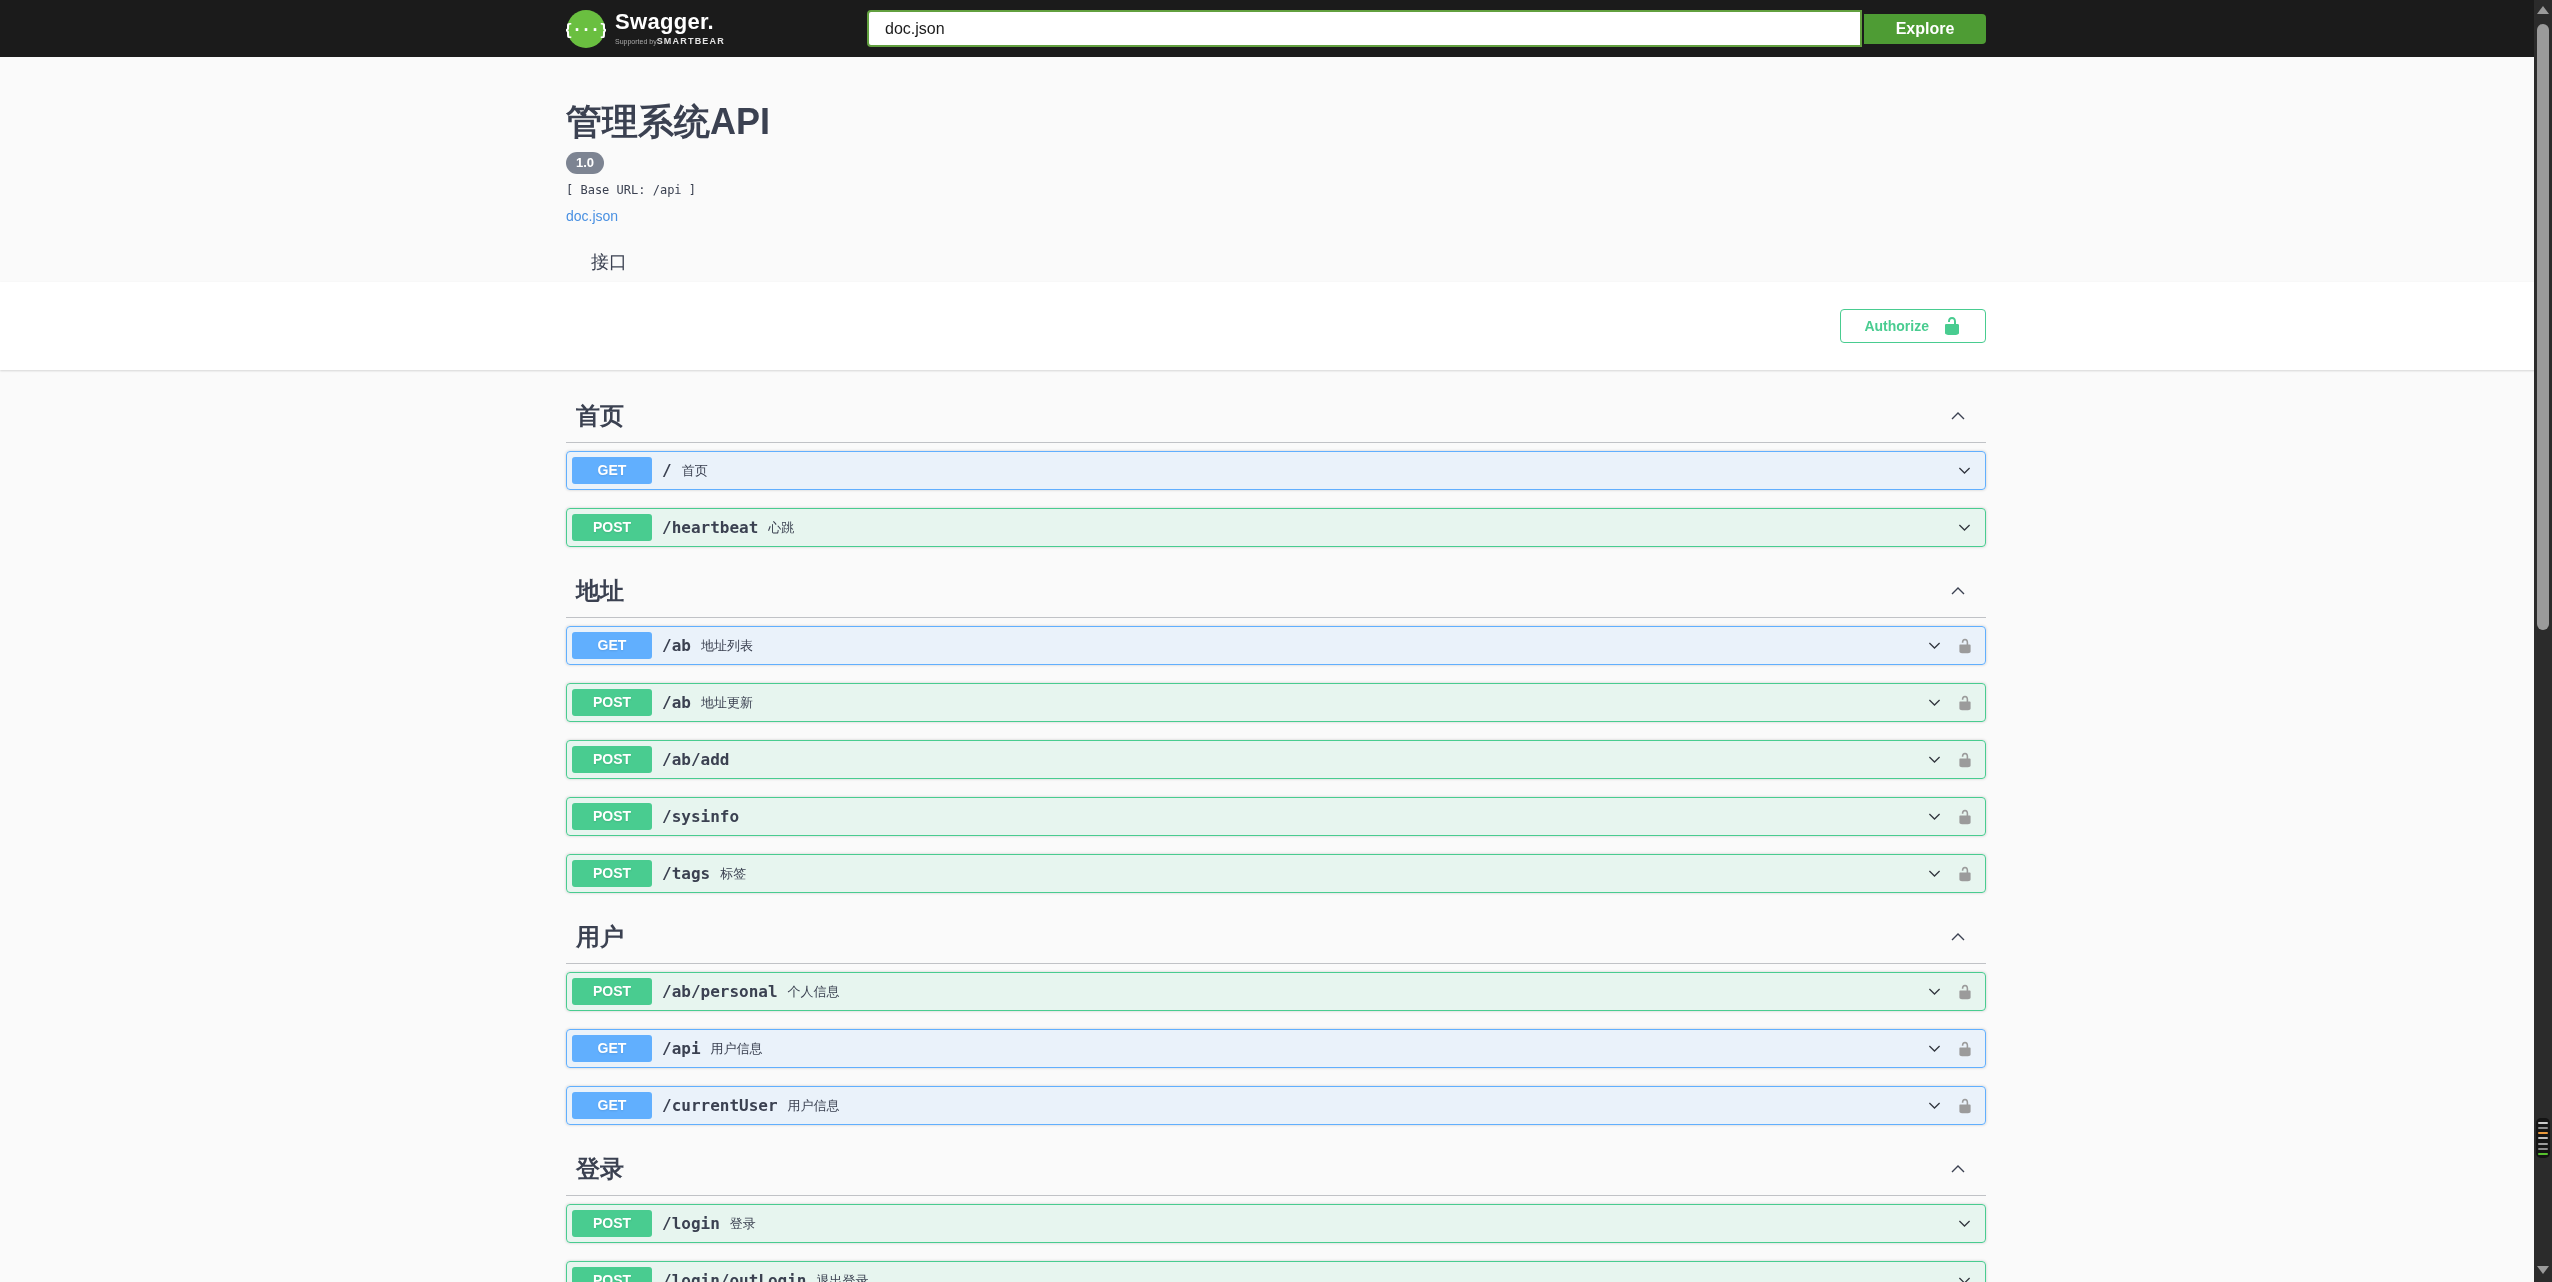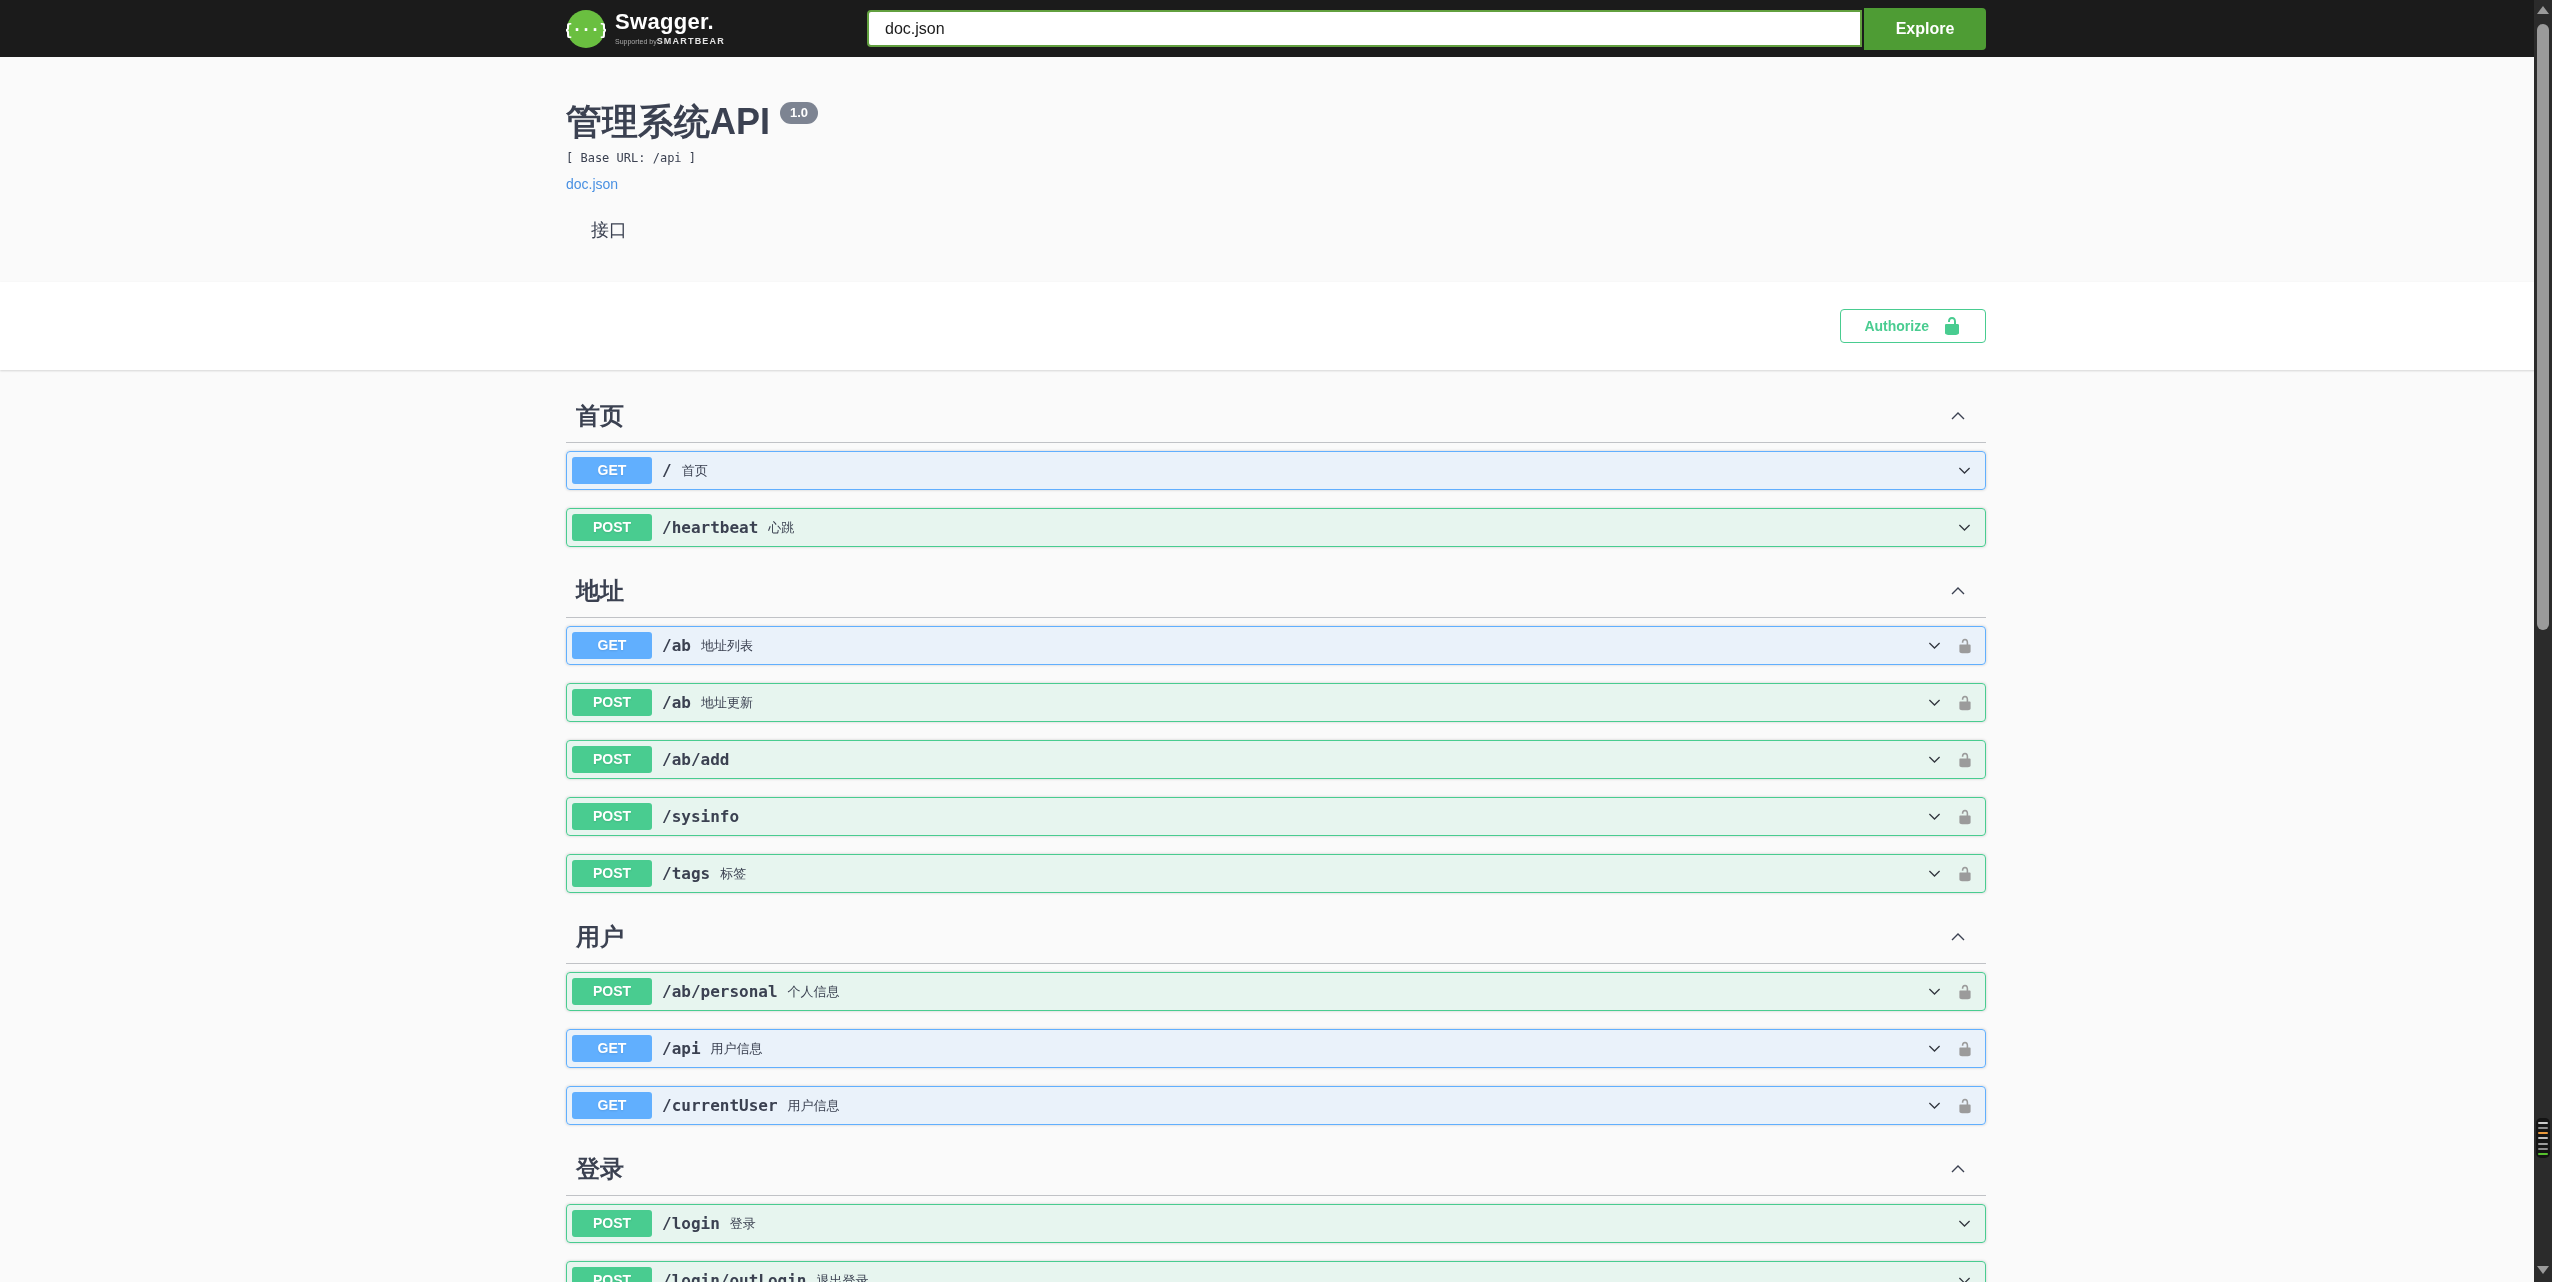--- a/index.html
+++ b/index.html
@@ -22,28 +22,28 @@
   .logo-sub { color:#aaaaaa; font-size:7px; margin-top:4px; display:flex; gap:0; align-items:baseline; }
   .logo-sub .sb { color:#e3e3e3; font-size:9px; font-weight:bold; letter-spacing:1.2px; }
 
   .search-form { margin-left:auto; display:flex; align-items:center; }
   .search-input {
     width:995px; height:37px; border:2px solid var(--search-border,#62a03f);
     border-radius:4px 0 0 4px; font-size:16px; padding:0 16px; outline:none;
     color:#1b1b1b; font-family:"Liberation Sans", sans-serif; background:#fff;
   }
   .explore-btn {
-    width:122px; height:42px; margin-left:2px;
+    width:122px; height:30px; margin-left:2px;
     background:var(--explore,#4e9c34); color:#fff; font-weight:bold; font-size:16px;
     border:none; border-radius:0 4px 4px 0; cursor:pointer; font-family:"Liberation Sans", sans-serif;
   }
 
   
   .info-section { background:#fafafa; height:225px; padding-top:45px; }
-  .api-title { font-size:36px; font-weight:bold; margin:0; display:flex; align-items:flex-start; gap:10px; color:var(--text,#3b4151); line-height:1.1; }
+  .api-title { font-size:36px; font-weight:bold; margin:0; display:flex; align-items:flex-start; gap:10px; color:var(--text,#3b4151); line-height:1.1;flex-direction:column; }
   .version-badge { background:var(--version-badge,#7d8492); color:#fff; font-size:13px; font-weight:bold; padding:4px 10px; border-radius:57px; position:relative; top:0px; }
   .base-url { font-family:"DejaVu Sans Mono", monospace; font-size:12px; margin-top:9px; color:var(--text,#3b4151); }
   .spec-link { color:var(--link,#4990e2); font-size:14px; margin-top:11px; display:inline-block; text-decoration:none; cursor:pointer; }
   .api-desc { font-size:18px; margin-top:25px; color:var(--text,#3b4151);margin-left:25px; }
 
   
   .scheme-container { background:#ffffff; box-shadow:0 1px 2px 0 rgba(0,0,0,.15); padding:27px 0; }
   .scheme-container .wrapper { display:flex; justify-content:flex-end; }
   .authorize-btn {
     display:flex; align-items:center; gap:13px; background:#fff;

